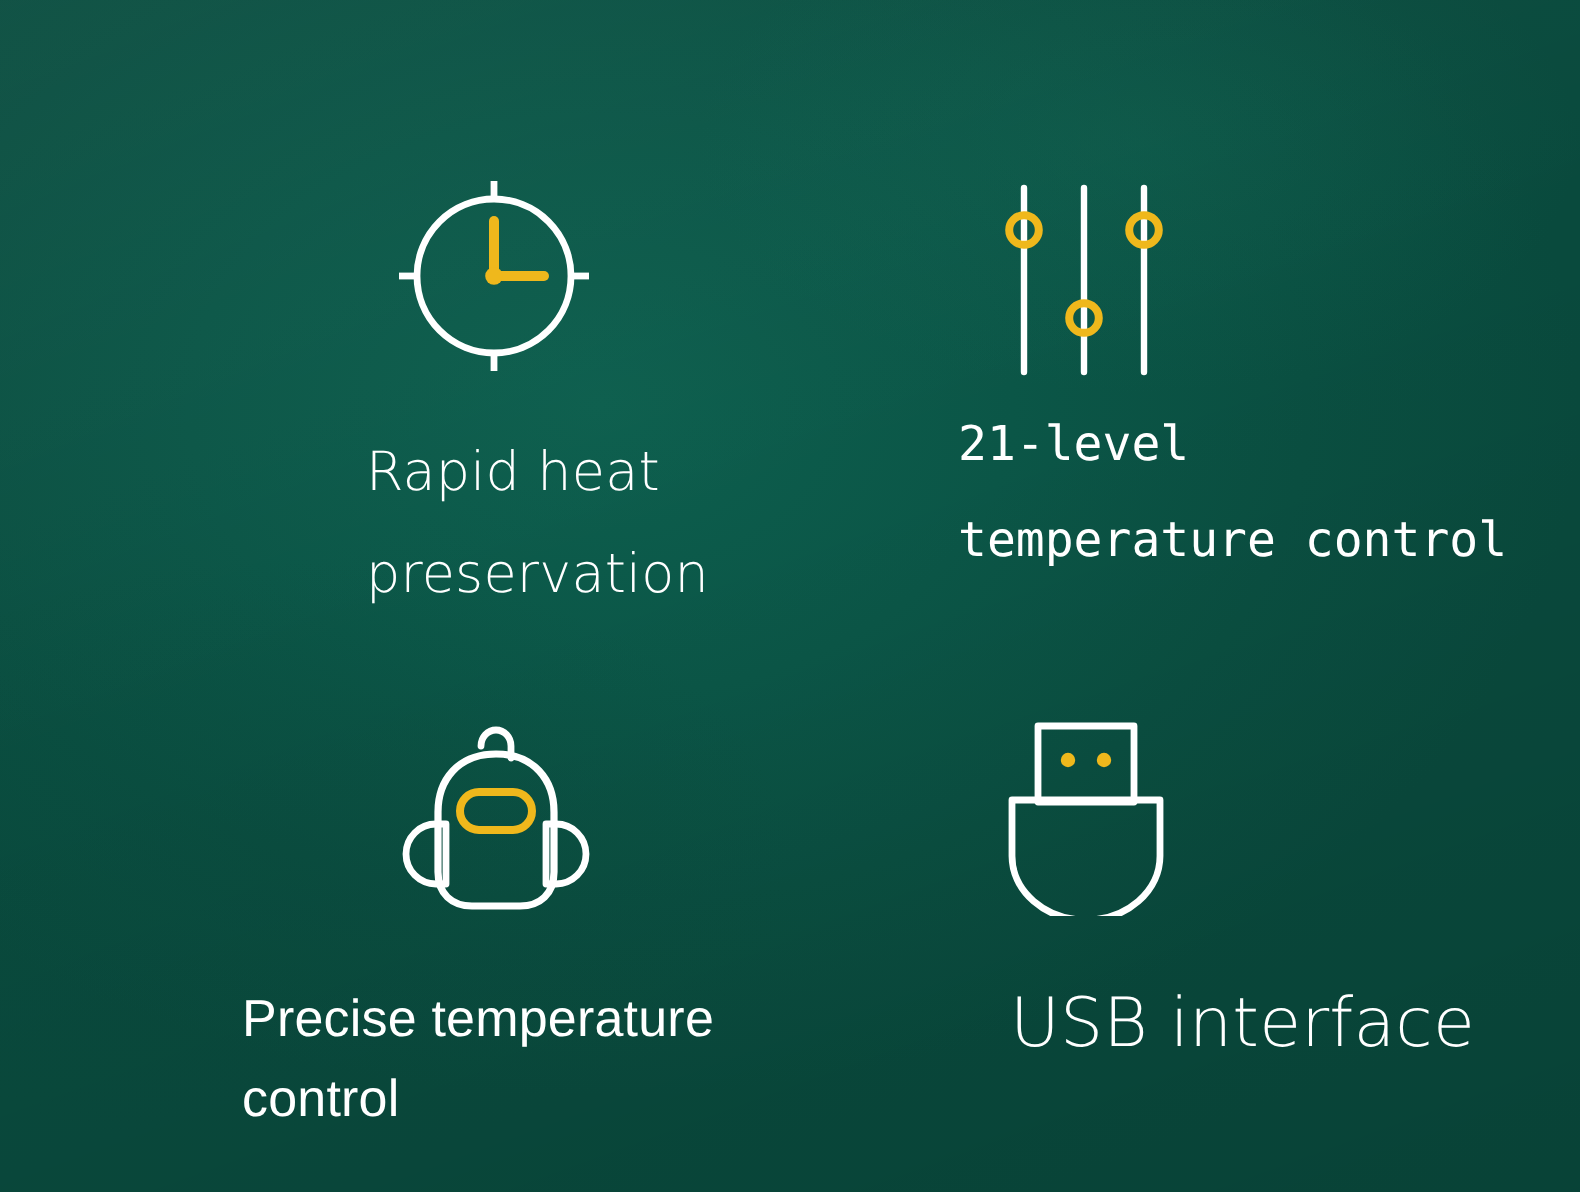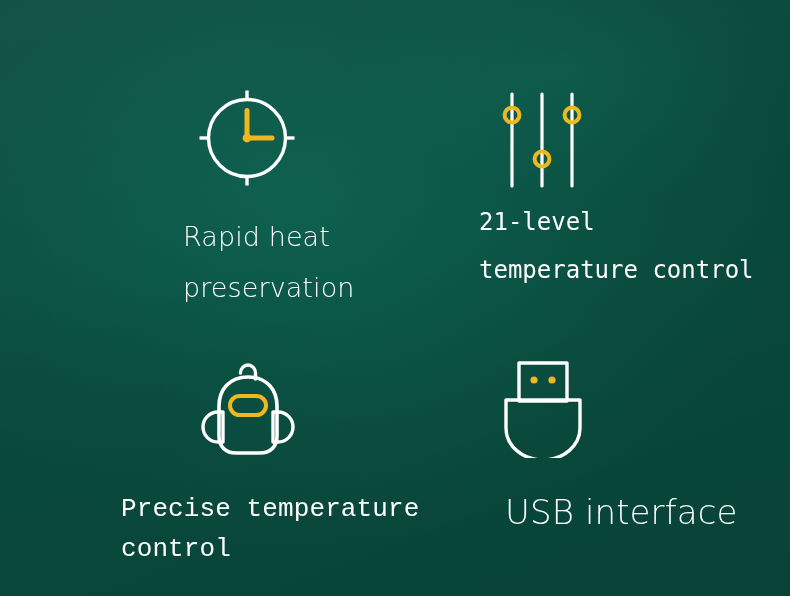--- a/index.html
+++ b/index.html
@@ -57,21 +57,21 @@
   #label-21-level {
     left: 479px; top: 198px; width: 310px;
     font-size: 24px; font-weight: 400;
     font-family: "DejaVu Sans Mono", monospace;
     line-height: 48px;
     letter-spacing: 0px;
   }
   #label-precise-temp {
     left: 121px; top: 489px; width: 330px;
     font-size: 26px; font-weight: 300;
-    font-family: Liberation Mono, monospace;
+    font-family: Liberation Sans, sans-serif;
     line-height: 40px;
   }
   #label-usb-interface {
     left: 459px; top: 492px; width: 300px;
     font-size: 34px; font-weight: 300;
     font-family: "DejaVu Sans", sans-serif;
     line-height: 40px;
     margin-left: 46px;
   }
 </style>

